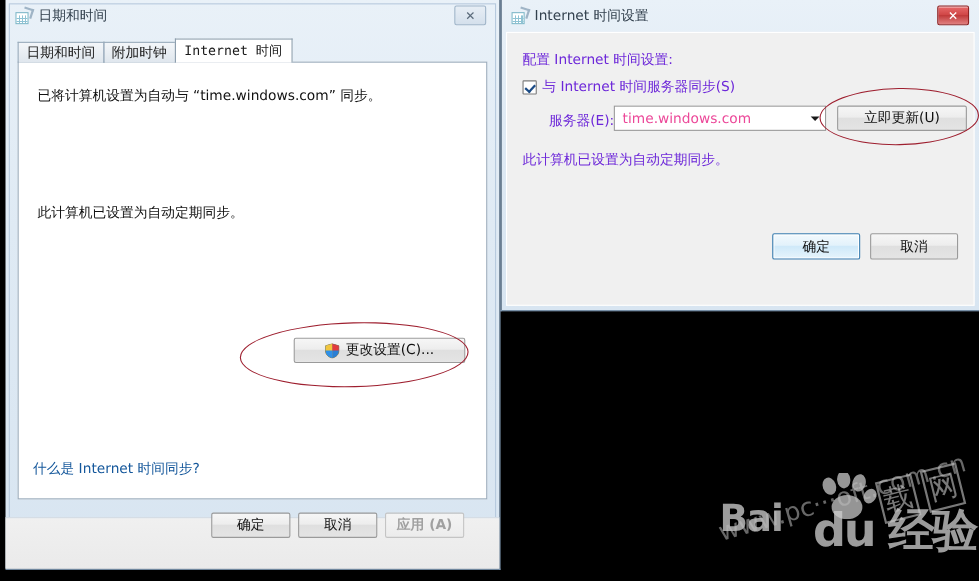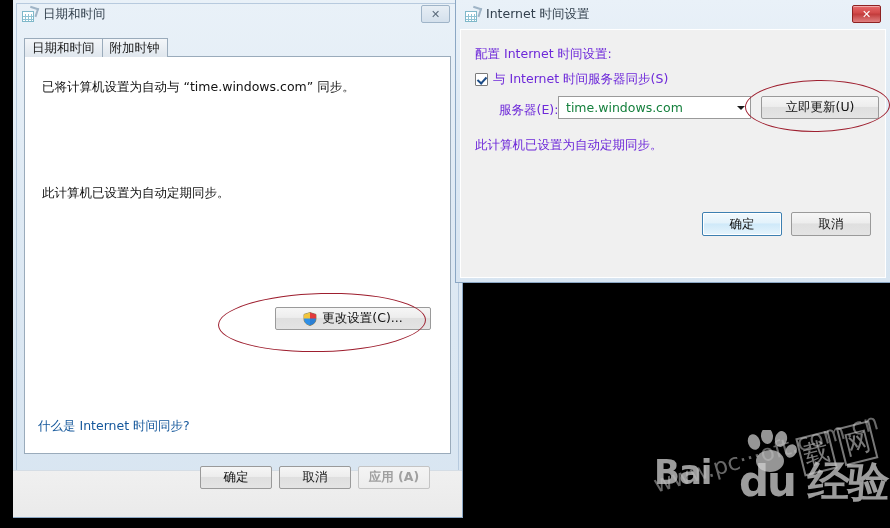--- a/index.html
+++ b/index.html
@@ -65,21 +65,21 @@
   }
   .close-active{
     background:linear-gradient(to bottom,#e86a6a 0%,#d14848 45%,#c13a3a 50%,#e08080 100%);
     border:1px solid #8e2222;border-radius:2px;
     color:#ffffff;
     box-shadow:inset 0 1px 0 rgba(255,255,255,.45);
   }
 
   
   #dlg-date{
-    left:13px;top:0px;width:450px;height:518px;
+    left:5px;top:0px;width:450px;height:518px;
     border-left:none;border-top:none;
   }
   .tabstrip{
     position:absolute;left:11px;top:36px;height:21px;
     display:flex;align-items:flex-end;
     z-index:3;
   }
   .tab{
     height:19px;line-height:18px;
     padding:0 7px;
@@ -172,21 +172,21 @@
     content:"";position:absolute;left:3px;top:1px;width:4px;height:7px;
     border:solid #1b4b86;border-width:0 2px 2px 0;
     transform:rotate(42deg);
   }
   #inet-server-label{left:38px;top:72px;}
   .combo{
     position:absolute;left:97px;top:66px;width:193px;height:23px;
     background:#ffffff;border:1px solid #9a9a9a;
     box-sizing:border-box;
     display:flex;align-items:center;
-    font-size:12.5px;color:#15803d;
+    font-size:12.5px;color:#ec4899;
     padding-left:7px;
   }
   .combo .arrow{
     position:absolute;right:5px;top:9px;
     width:0;height:0;border-left:4px solid transparent;border-right:4px solid transparent;
     border-top:4px solid #1a1a1a;
   }
   #btn-update{position:absolute;left:300px;top:66px;width:118px;height:23px;}
   #inet-line2{left:14px;top:107px;}
   #btn-ok-r{position:absolute;left:241px;top:182px;width:80px;height:24px;}
@@ -259,20 +259,21 @@
     </span>
     <span class="title-text">日期和时间</span>
   </div>
   <div class="close-btn close-inactive" style="right:12px;">
     <span>✕</span>
   </div>
 
   <div class="tabstrip">
     <div class="tab">日期和时间</div>
     <div class="tab">附加时钟</div>
+    <div class="tab sel">Internet 时间</div>
   </div>
 
   <div class="tabpage">
     <div class="txt" id="left-line1">已将计算机设置为自动与 “time.windows.com” 同步。</div>
     <div class="txt" id="left-line2">此计算机已设置为自动定期同步。</div>
     <div class="txt" id="left-link">什么是 Internet 时间同步?</div>
   </div>
 
   <div class="btn" id="btn-change">
     <span class="shield">

